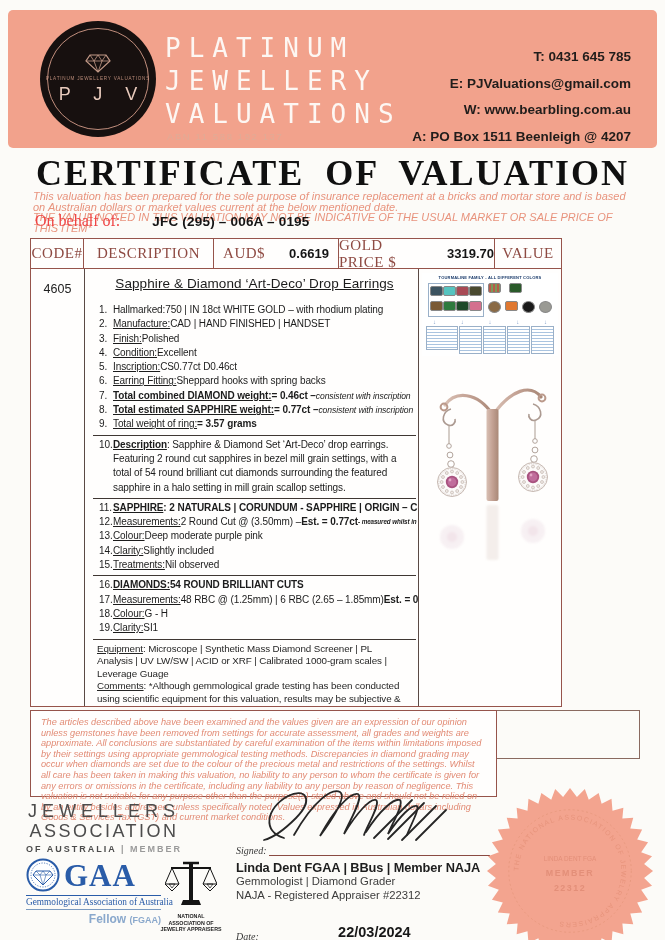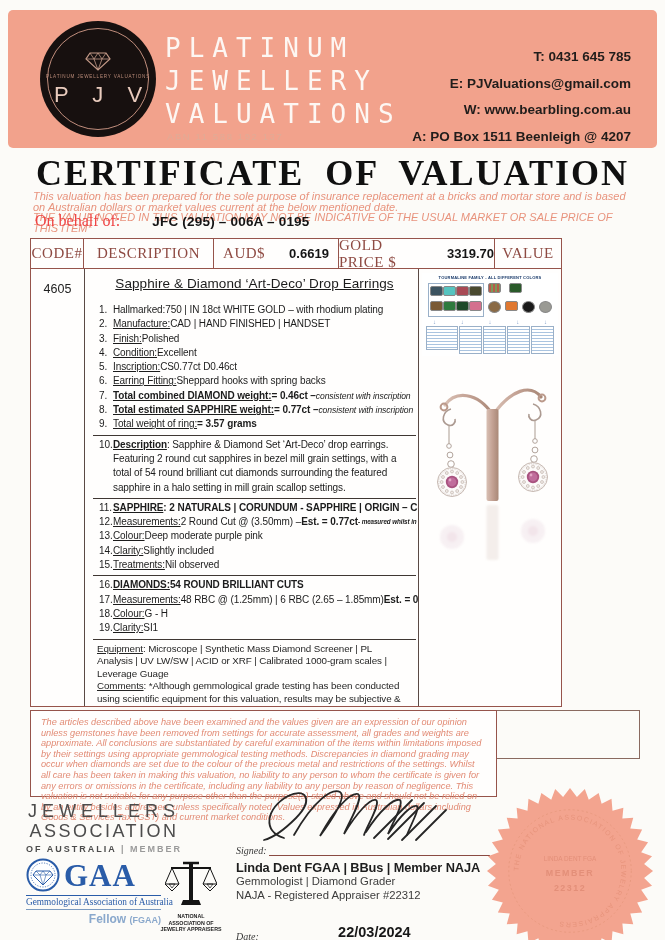--- a/index.html
+++ b/index.html
@@ -5,21 +5,21 @@
   html,body{margin:0;padding:0;}
   body{font-family:"Liberation Sans",sans-serif;background:#e9e6e0;}
   #page{position:relative;width:665px;height:940px;background:#fcfbf8;overflow:hidden;margin:0 auto;}
 
   
   .band{position:absolute;left:8px;top:10px;width:649px;height:138px;background:#f2a28c;border-radius:5px;}
   .logo{position:absolute;left:32px;top:11px;width:116px;height:116px;border-radius:50%;background:#17100f;display:flex;flex-direction:column;align-items:center;justify-content:center;}
   .logo::before{content:"";position:absolute;inset:7px;border:1.6px solid #c08d7c;border-radius:50%;}
   .logo .gem{margin-bottom:3px;}
   .logo .ringtxt{font-size:4.6px;letter-spacing:.8px;color:#b98a78;white-space:nowrap;}
-  .logo .pjv{font-size:22px;letter-spacing:9px;color:#e9cbbd;margin-top:3px;padding-left:9px;}
+  .logo .pjv{font-size:18px;letter-spacing:9px;color:#e9cbbd;margin-top:3px;padding-left:9px;}
   .cname{position:absolute;left:157px;top:22px;font-family:"DejaVu Sans Mono",monospace;font-size:26px;letter-spacing:8px;line-height:33px;color:#fdf7f3;font-weight:400;}
   .abn{position:absolute;left:159px;top:121px;font-size:9.5px;letter-spacing:1.6px;color:#e0ab96;}
   .contact{position:absolute;right:26px;top:34px;text-align:right;font-size:13.5px;font-weight:700;color:#211d1b;line-height:26.5px;}
 
   
   .certtitle{position:absolute;left:0;top:152px;width:100%;text-align:center;font-family:"Liberation Serif",serif;font-weight:700;font-size:36px;letter-spacing:2px;word-spacing:10px;color:#101010;}
   .intro{position:absolute;left:33px;top:191px;width:605px;font-style:italic;font-size:11px;line-height:10.5px;color:#e8937d;}
   .behalf{position:absolute;left:35px;top:212px;display:flex;align-items:baseline;}
   .behalf .bl{font-family:"Liberation Serif",serif;font-size:16px;color:#ef4444;}
   .behalf .bv{font-size:13.5px;font-weight:700;color:#141414;margin-left:32px;letter-spacing:.2px;}

